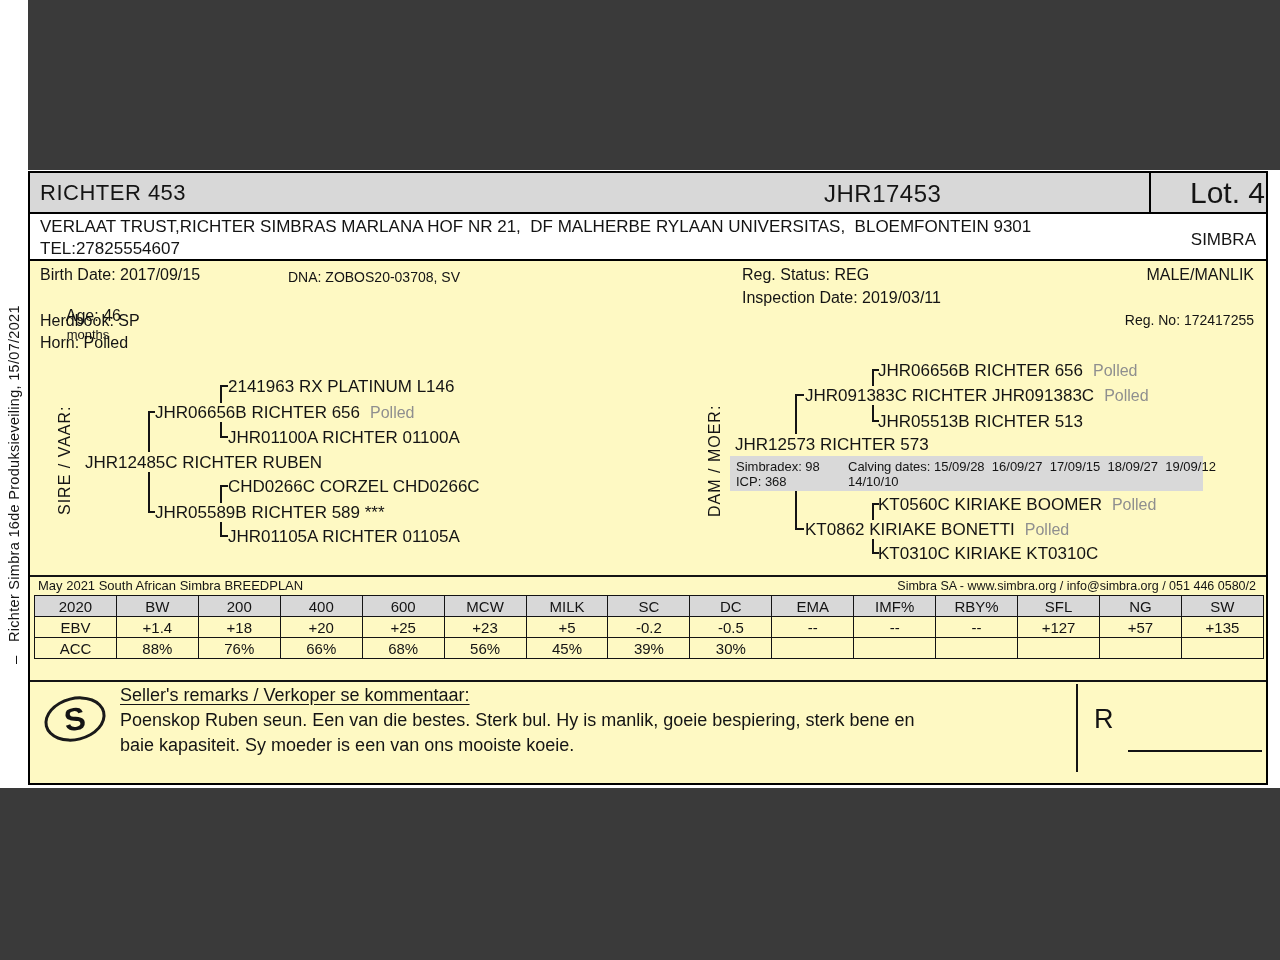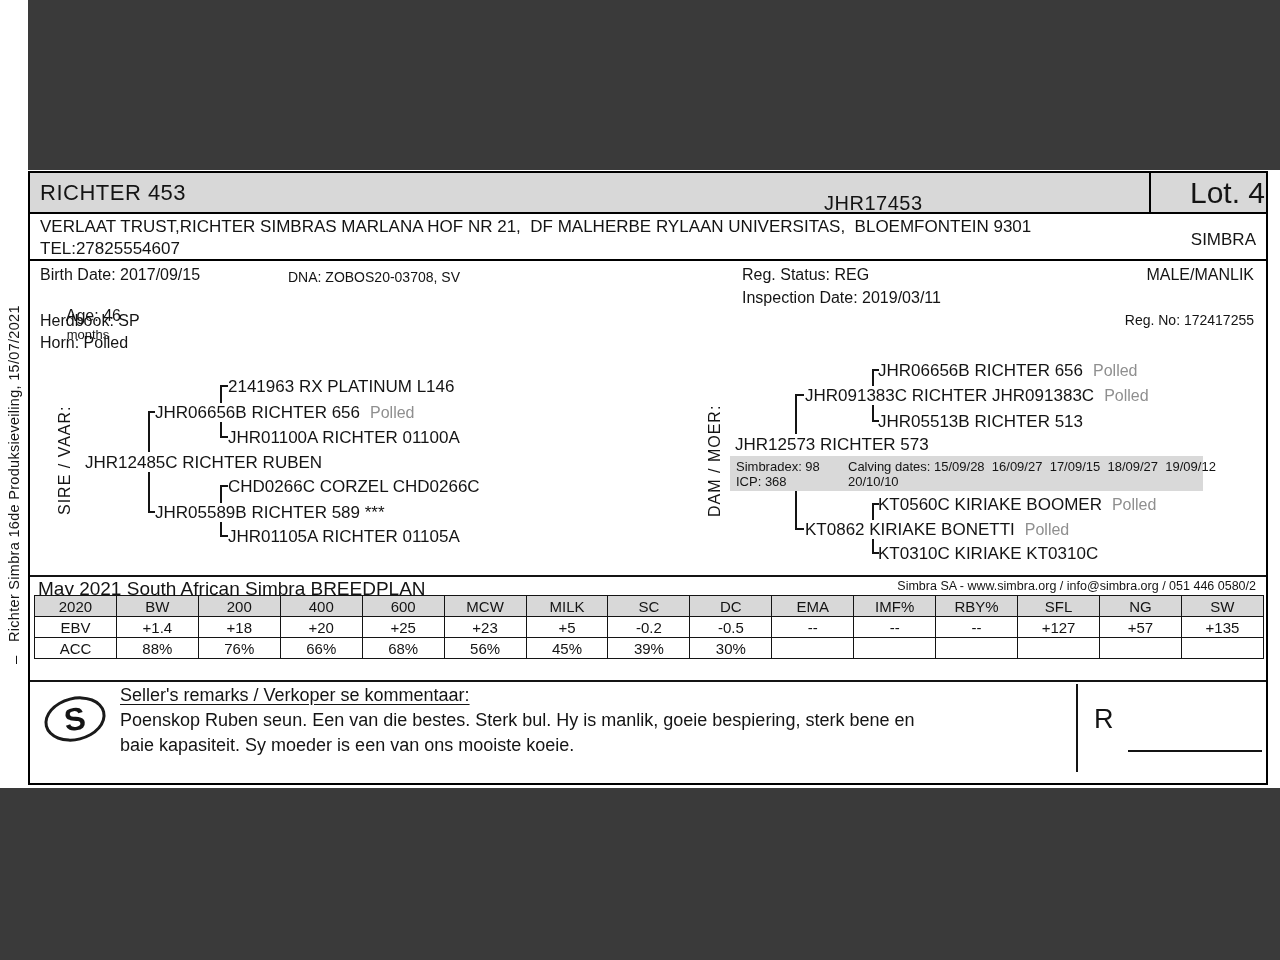--- a/index.html
+++ b/index.html
@@ -7,25 +7,25 @@
   body { background:#3a3a3a; font-family:"Liberation Sans", sans-serif; color:#141414; overflow:hidden; }
   #canvas { position:relative; width:1280px; height:960px; background:#3a3a3a; }
 
   .left-margin { position:absolute; left:0; top:0; width:28px; height:788px; background:#ffffff; }
   .page { position:absolute; left:28px; top:170px; width:1252px; height:618px; background:#ffffff; }
 
   .side-text { position:absolute; left:6px; top:642px; transform:rotate(-90deg); transform-origin:left top;
                font-size:14.5px; white-space:nowrap; letter-spacing:.3px; }
   .side-dash { position:absolute; left:6px; top:664px; transform:rotate(-90deg); transform-origin:left top; font-size:15px; }
 
-  .box { position:absolute; left:28px; top:171px; width:1240px; height:614px; border:2px solid #000; background:#ffffff; }
+  .box { position:absolute; left:28px; top:171px; width:1240px; height:614px; border:2px solid #000; background:#fef9c3; }
 
   .titlebar { position:absolute; left:0; top:0; width:100%; height:41px; background:#d8d8d8; border-bottom:2px solid #000; }
   .t-name { position:absolute; left:10px; top:7px; font-size:22px; letter-spacing:.5px; }
-  .t-id   { position:absolute; left:794px; top:7px; font-size:20px; letter-spacing:.5px;margin-top:12px; }
+  .t-id   { position:absolute; left:794px; top:7px; font-size:24px; letter-spacing:.5px; }
   .t-lot  { position:absolute; right:0; top:0; bottom:0; width:117px; border-left:2px solid #000;
             display:flex; align-items:center; justify-content:center; font-size:30px;padding-left:38px; }
 
   .addressbar { position:absolute; left:0; top:41px; width:100%; height:47px; border-bottom:2px solid #000; background:#fff; }
   .addr1 { position:absolute; left:10px; top:3px;  font-size:17px; white-space:pre;text-align:right; }
   .addr2 { position:absolute; left:10px; top:25px; font-size:17px; white-space:pre; }
   .brand { position:absolute; right:10px; top:16px; font-size:17px; }
 
   .detail { position:absolute; font-size:16px; white-space:pre; }
   .small  { font-size:14px; }
@@ -36,21 +36,21 @@
 
   .pname { position:absolute; white-space:nowrap; font-size:17px; }
   .tag   { color:#8f8f8f; margin-left:10px; font-size:16px; }
   .vl { position:absolute; width:2px;  background:#141414; }
   .hl { position:absolute; height:2px; background:#141414; }
 
   .stats-box { position:absolute; left:700px; top:283px; width:473px; height:35px; background:#d9d9d9; }
   .stats-line { position:absolute; font-size:13px; white-space:pre; }
 
   .sec-line { position:absolute; left:0; width:100%; height:2px; background:#141414; }
-  .cap-left  { position:absolute; left:8px;  top:405px; font-size:19px; }
+  .cap-left  { position:absolute; left:8px;  top:405px; font-size:13px; }
   .cap-right { position:absolute; right:10px; top:406px; font-size:12.5px; }
 
   .bp-table { position:absolute; left:4px; top:422px; width:1230px; border-collapse:collapse; table-layout:fixed; font-size:15px; }
   .bp-table th, .bp-table td { border:1.5px solid #141414; text-align:center; height:21px; padding:0 2px; font-weight:400; }
   .bp-table thead tr { background:#d8d8d8; }
   .bp-table tr.shaded { background:#d8d8d8; }
 
   .logo { position:absolute; left:14px; top:524px; width:62px; height:44px; border:3px solid #1a1a1a;
           border-radius:50%; transform:rotate(-14deg); display:flex; align-items:center; justify-content:center; }
   .logo-s { font-size:32px; font-weight:700; transform:rotate(6deg); }
@@ -168,21 +168,21 @@
     <div class="hl" style="left:765px;top:355px;width:9px"></div>
     <div class="vl" style="left:842px;top:331px;height:16px"></div>
     <div class="vl" style="left:842px;top:366px;height:15px"></div>
     <div class="hl" style="left:842px;top:330px;width:7px"></div>
     <div class="hl" style="left:842px;top:379px;width:7px"></div>
 
     <div class="stats-box">
       <div class="stats-line" style="left:6px;top:3px">Simbradex: 98</div>
       <div class="stats-line" style="left:6px;top:18px">ICP: 368</div>
       <div class="stats-line" style="left:118px;top:3px">Calving dates: 15/09/28  16/09/27  17/09/15  18/09/27  19/09/12</div>
-      <div class="stats-line" style="left:118px;top:18px">20/10/10</div>
+      <div class="stats-line" style="left:118px;top:18px">14/10/10</div>
     </div>
 
     <div class="sec-line" style="top:402px"></div>
     <div class="cap-left">May 2021 South African Simbra BREEDPLAN</div>
     <div class="cap-right">Simbra SA - www.simbra.org / info@simbra.org / 051 446 0580/2</div>
 
     <table class="bp-table">
       <thead>
         <tr>
             <th>2020</th>

